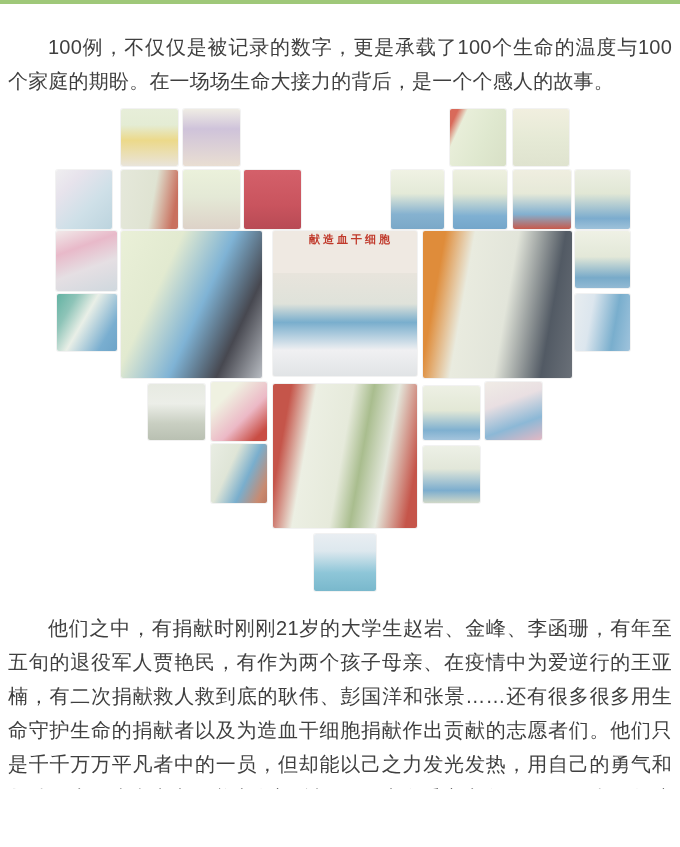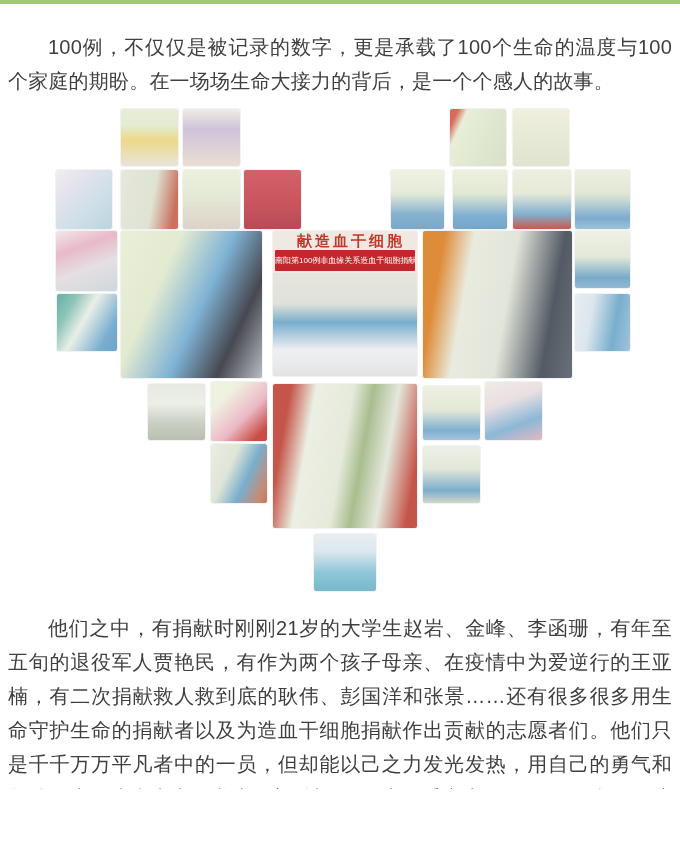--- a/index.html
+++ b/index.html
@@ -39,21 +39,21 @@
   .p21{left:211px;top:274px;width:56px;height:59px;background:linear-gradient(135deg,#eff1e1 25%,#ecb9c6 60%,#c94d44 88%);}
   .p22{left:273px;top:276px;width:144px;height:144px;background:linear-gradient(100deg,#c5554a 0%,#c5554a 11%,#ecefe3 26%,#e6eadb 48%,#a9bd8e 60%,#e4e8dc 75%,#c5554a 93%);}
   .p23{left:423px;top:278px;width:57px;height:54px;background:linear-gradient(180deg,#edf0e4 0%,#e3e8d6 45%,#7fb0d0 82%,#a4c4dc 100%);}
   .p24{left:485px;top:274px;width:57px;height:58px;background:linear-gradient(160deg,#f0ece6 0%,#e9dfe2 35%,#8cb8d6 70%,#e3b8c4 100%);}
   .p25{left:211px;top:336px;width:56px;height:59px;background:linear-gradient(115deg,#e9ede3 0%,#dfe5d7 35%,#79aecd 62%,#c98a70 88%,#bd7a62 100%);}
   .p26{left:423px;top:338px;width:57px;height:57px;background:linear-gradient(180deg,#edf0e6 0%,#e2e7d9 40%,#7cadce 78%,#d0d8c8 100%);}
   
   .p27{left:314px;top:426px;width:62px;height:57px;background:linear-gradient(180deg,#e9eef2 0%,#dde8ee 30%,#8ec6d8 68%,#79b8cc 100%);}
   
   .hand{position:absolute;top:1px;left:12px;right:0;text-align:center;color:#c0392b;
-        font-size:15px;font-weight:bold;letter-spacing:3px;font-family:"Liberation Serif",serif;}
+        font-size:11px;font-weight:bold;letter-spacing:3px;font-family:"Liberation Serif",serif;}
   .banner{position:absolute;top:19px;left:2px;right:2px;height:21px;background:#c3272b;color:#ffffff;
           font-size:8px;line-height:21px;text-align:center;white-space:nowrap;overflow:hidden;border-radius:1px;}
   .scene16{position:absolute;top:42px;left:0;right:0;bottom:0;
            background:linear-gradient(180deg,#e8e4dc 0%,#dfe2da 30%,#79aecd 48%,#f0f0f2 75%,#e1e4e6 100%);}
 </style>
 </head>
 <body>
 
 <div class="page">
   <div class="top-rule"></div>
@@ -71,21 +71,20 @@
     <div class="t p8" title="红色背景前的家庭合影"></div>
     <div class="t p9" title="蓝衣捐献者手持证书与鲜花"></div>
     <div class="t p10" title="蓝衣青年手持荣誉证书"></div>
     <div class="t p11" title="捐献者手持证书与花束"></div>
     <div class="t p12" title="蓝衣捐献者展示证书"></div>
     <div class="t p13" title="病房内捐献者与家属、鲜花"></div>
     <div class="t p14" title="蓝衣捐献者手持血袋"></div>
     <div class="t p15" title="捐献者一家三口在病房合影"></div>
     <div class="t p16" title="第100例捐献者采集现场，悬挂红色横幅">
       <div class="hand">献造血干细胞</div>
-      <div class="banner">南阳第100例非血缘关系造血干细胞捐献</div>
       <div class="scene16"></div>
     </div>
     <div class="t p17" title="医护与亲友围在病床旁合影"></div>
     <div class="t p18" title="捐献者在病房展示证书"></div>
     <div class="t p19" title="蓝衣捐献者与证书"></div>
     <div class="t p20" title="军人及医护人员看望捐献者"></div>
     <div class="t p21" title="蓝衣捐献者手捧鲜花和证书"></div>
     <div class="t p22" title="红十字志愿者在采集病房合影"></div>
     <div class="t p23" title="捐献者与鲜花证书合影"></div>
     <div class="t p24" title="女捐献者手持证书与花束"></div>

